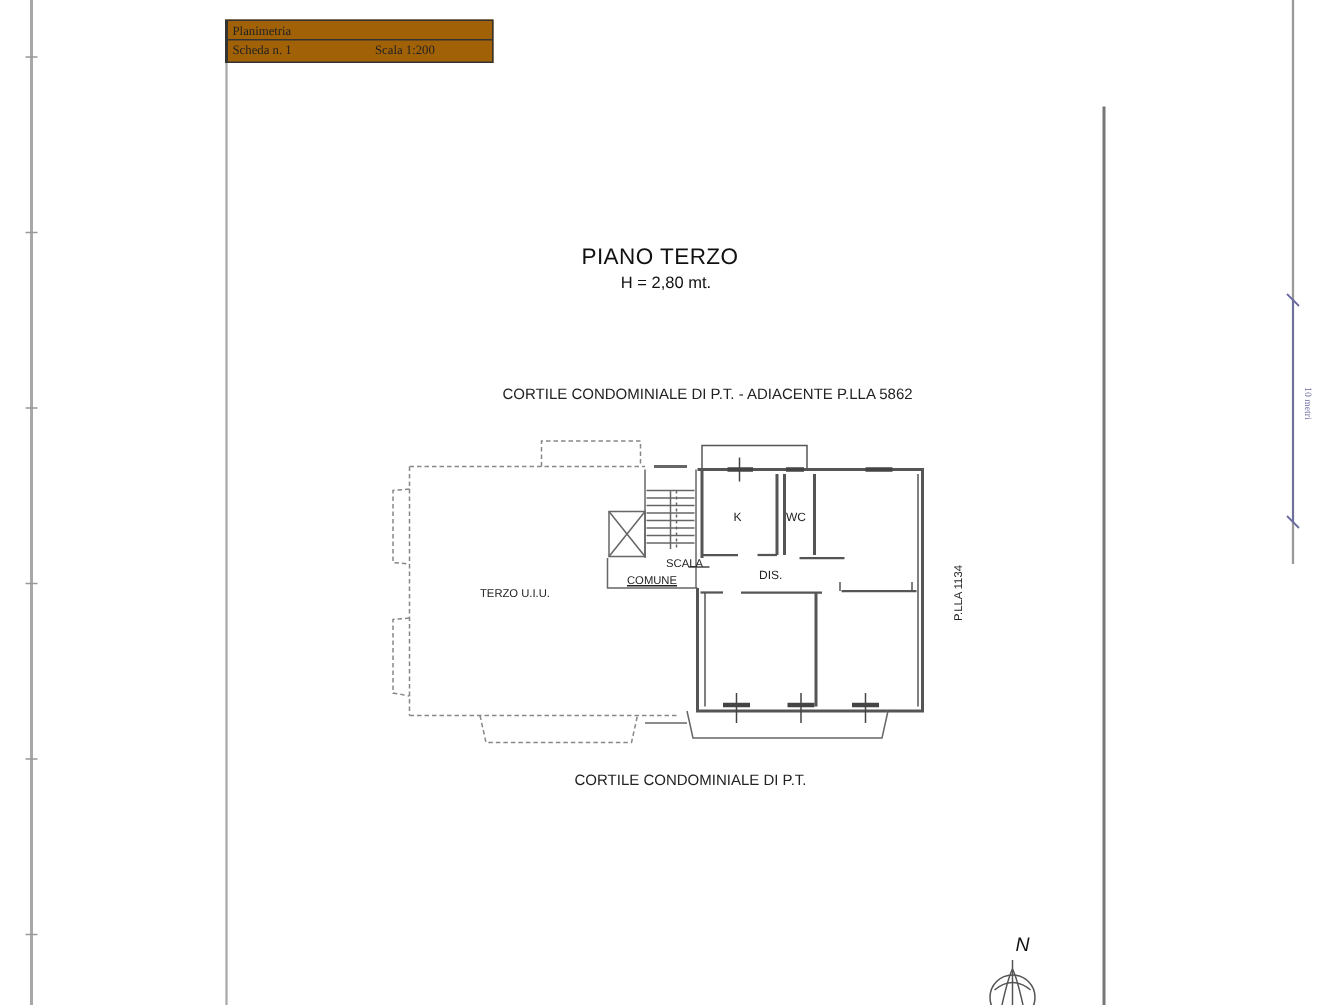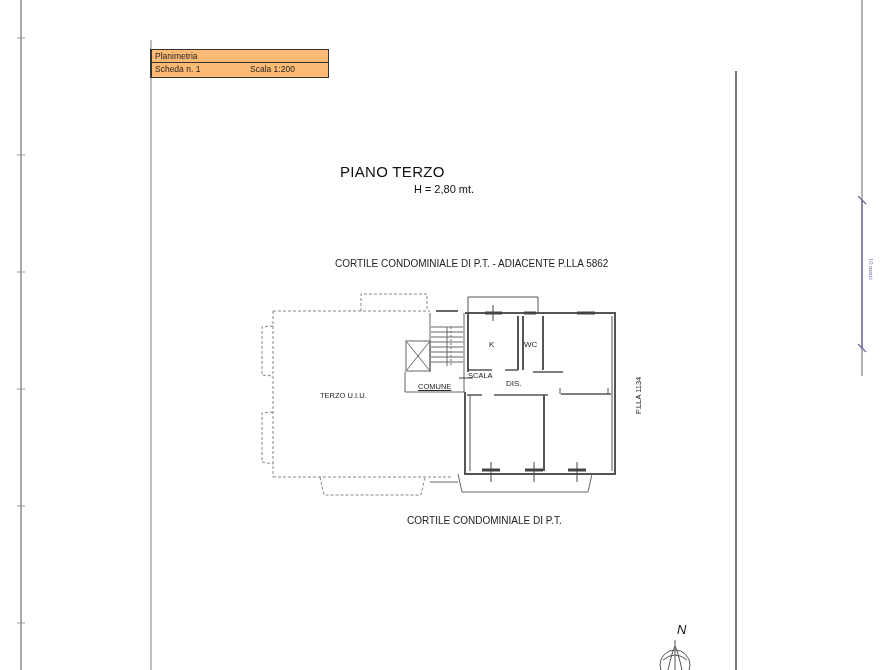--- a/index.html
+++ b/index.html
@@ -1,23 +1,23 @@
 <!DOCTYPE html>
 <html><head>
 <meta charset="utf-8">
 <style>
   html, body { margin:0; padding:0; background:#ffffff; }
   body { width:893px; height:670px; position:relative; overflow:hidden; font-family:"Liberation Sans", sans-serif; }
-  .title-block { position:absolute; left:150px; top:13px; width:176px; height:27px; border:1px solid #333; border-left-width:2px; background:#fdba74; font-family:Liberation Sans, sans-serif; font-size:8.5px; color:#222;margin-top:36px; }
+  .title-block { position:absolute; left:150px; top:13px; width:176px; height:27px; border:1px solid #333; border-left-width:2px; background:#a16207; font-family:Liberation Serif, serif; font-size:8.5px; color:#222; }
   .tb-row1 { position:absolute; left:0; top:0; width:100%; height:12px; border-bottom:1px solid #333; }
   .tb-row1 span { position:absolute; left:3px; top:1px; }
   .tb-row2 { position:absolute; left:0; top:13px; width:100%; height:13px; }
   .tb-row2 .l { position:absolute; left:3px; top:1px; }
   .tb-row2 .r { position:absolute; left:98px; top:1px; }
-  .plan-title { position:absolute; left:340px; top:163px; width:200px; font-size:15px; color:#111; letter-spacing:0.3px; }
+  .plan-title { position:absolute; left:340px; top:163px; width:200px; text-align:center; font-size:15px; color:#111; letter-spacing:0.3px; }
   .plan-sub { position:absolute; left:344px; top:183px; width:200px; text-align:center; font-size:11px; color:#111; }
   .lbl-small { position:absolute; font-size:10px; color:#222; white-space:nowrap; }
   .room-lbl { position:absolute; font-size:8px; color:#222; white-space:nowrap; }
   .pll { position:absolute; font-size:7.5px; color:#222; white-space:nowrap; transform:rotate(-90deg); transform-origin:left top; }
   .scale-lbl { position:absolute; font-size:6.5px; color:#6a6aa0; white-space:nowrap; transform:rotate(90deg); transform-origin:left top; font-family:"Liberation Serif", serif; }
   .north { position:absolute; left:677px; top:622px; font-size:13px; font-style:italic; color:#111; }
   svg { position:absolute; left:0; top:0; }
 </style>
 </head>
 <body>
@@ -139,22 +139,22 @@
   <div class="tb-row2">
     <span class="l">Scheda n. 1</span>
     <span class="r">Scala 1:200</span>
   </div>
 </div>
 
 <div class="plan-title">PIANO TERZO</div>
 <div class="plan-sub">H = 2,80 mt.</div>
 
 <div class="lbl-small" style="left:335px; top:258px;">CORTILE CONDOMINIALE DI P.T. - ADIACENTE P.LLA 5862</div>
-<div class="lbl-small" style="left:383px; top:515px;margin-left:24px;">CORTILE CONDOMINIALE DI P.T.</div>
+<div class="lbl-small" style="left:383px; top:515px;">CORTILE CONDOMINIALE DI P.T.</div>
 <div class="room-lbl" style="left:320px; top:391px; font-size:7.5px;">TERZO U.I.U.</div>
-<div class="room-lbl" style="left:422px; top:371px; font-size:7.5px;padding-left:46px;">SCALA</div>
+<div class="room-lbl" style="left:398px; top:371px; font-size:7.5px;padding-left:46px;">SCALA</div>
 <div class="room-lbl" style="left:418px; top:382px; font-size:7.5px;text-decoration:underline;">COMUNE</div>
 <div class="room-lbl" style="left:489px; top:340px;">K</div>
 <div class="room-lbl" style="left:524px; top:340px;">WC</div>
 <div class="room-lbl" style="left:506px; top:379px;text-align:center;">DIS.</div>
 <div class="pll" style="left:634px; top:414px;">P.LLA 1134</div>
 <div class="scale-lbl" style="left:875px; top:258px;">10 metri</div>
 <div class="north">N</div>
 
 </body></html>

